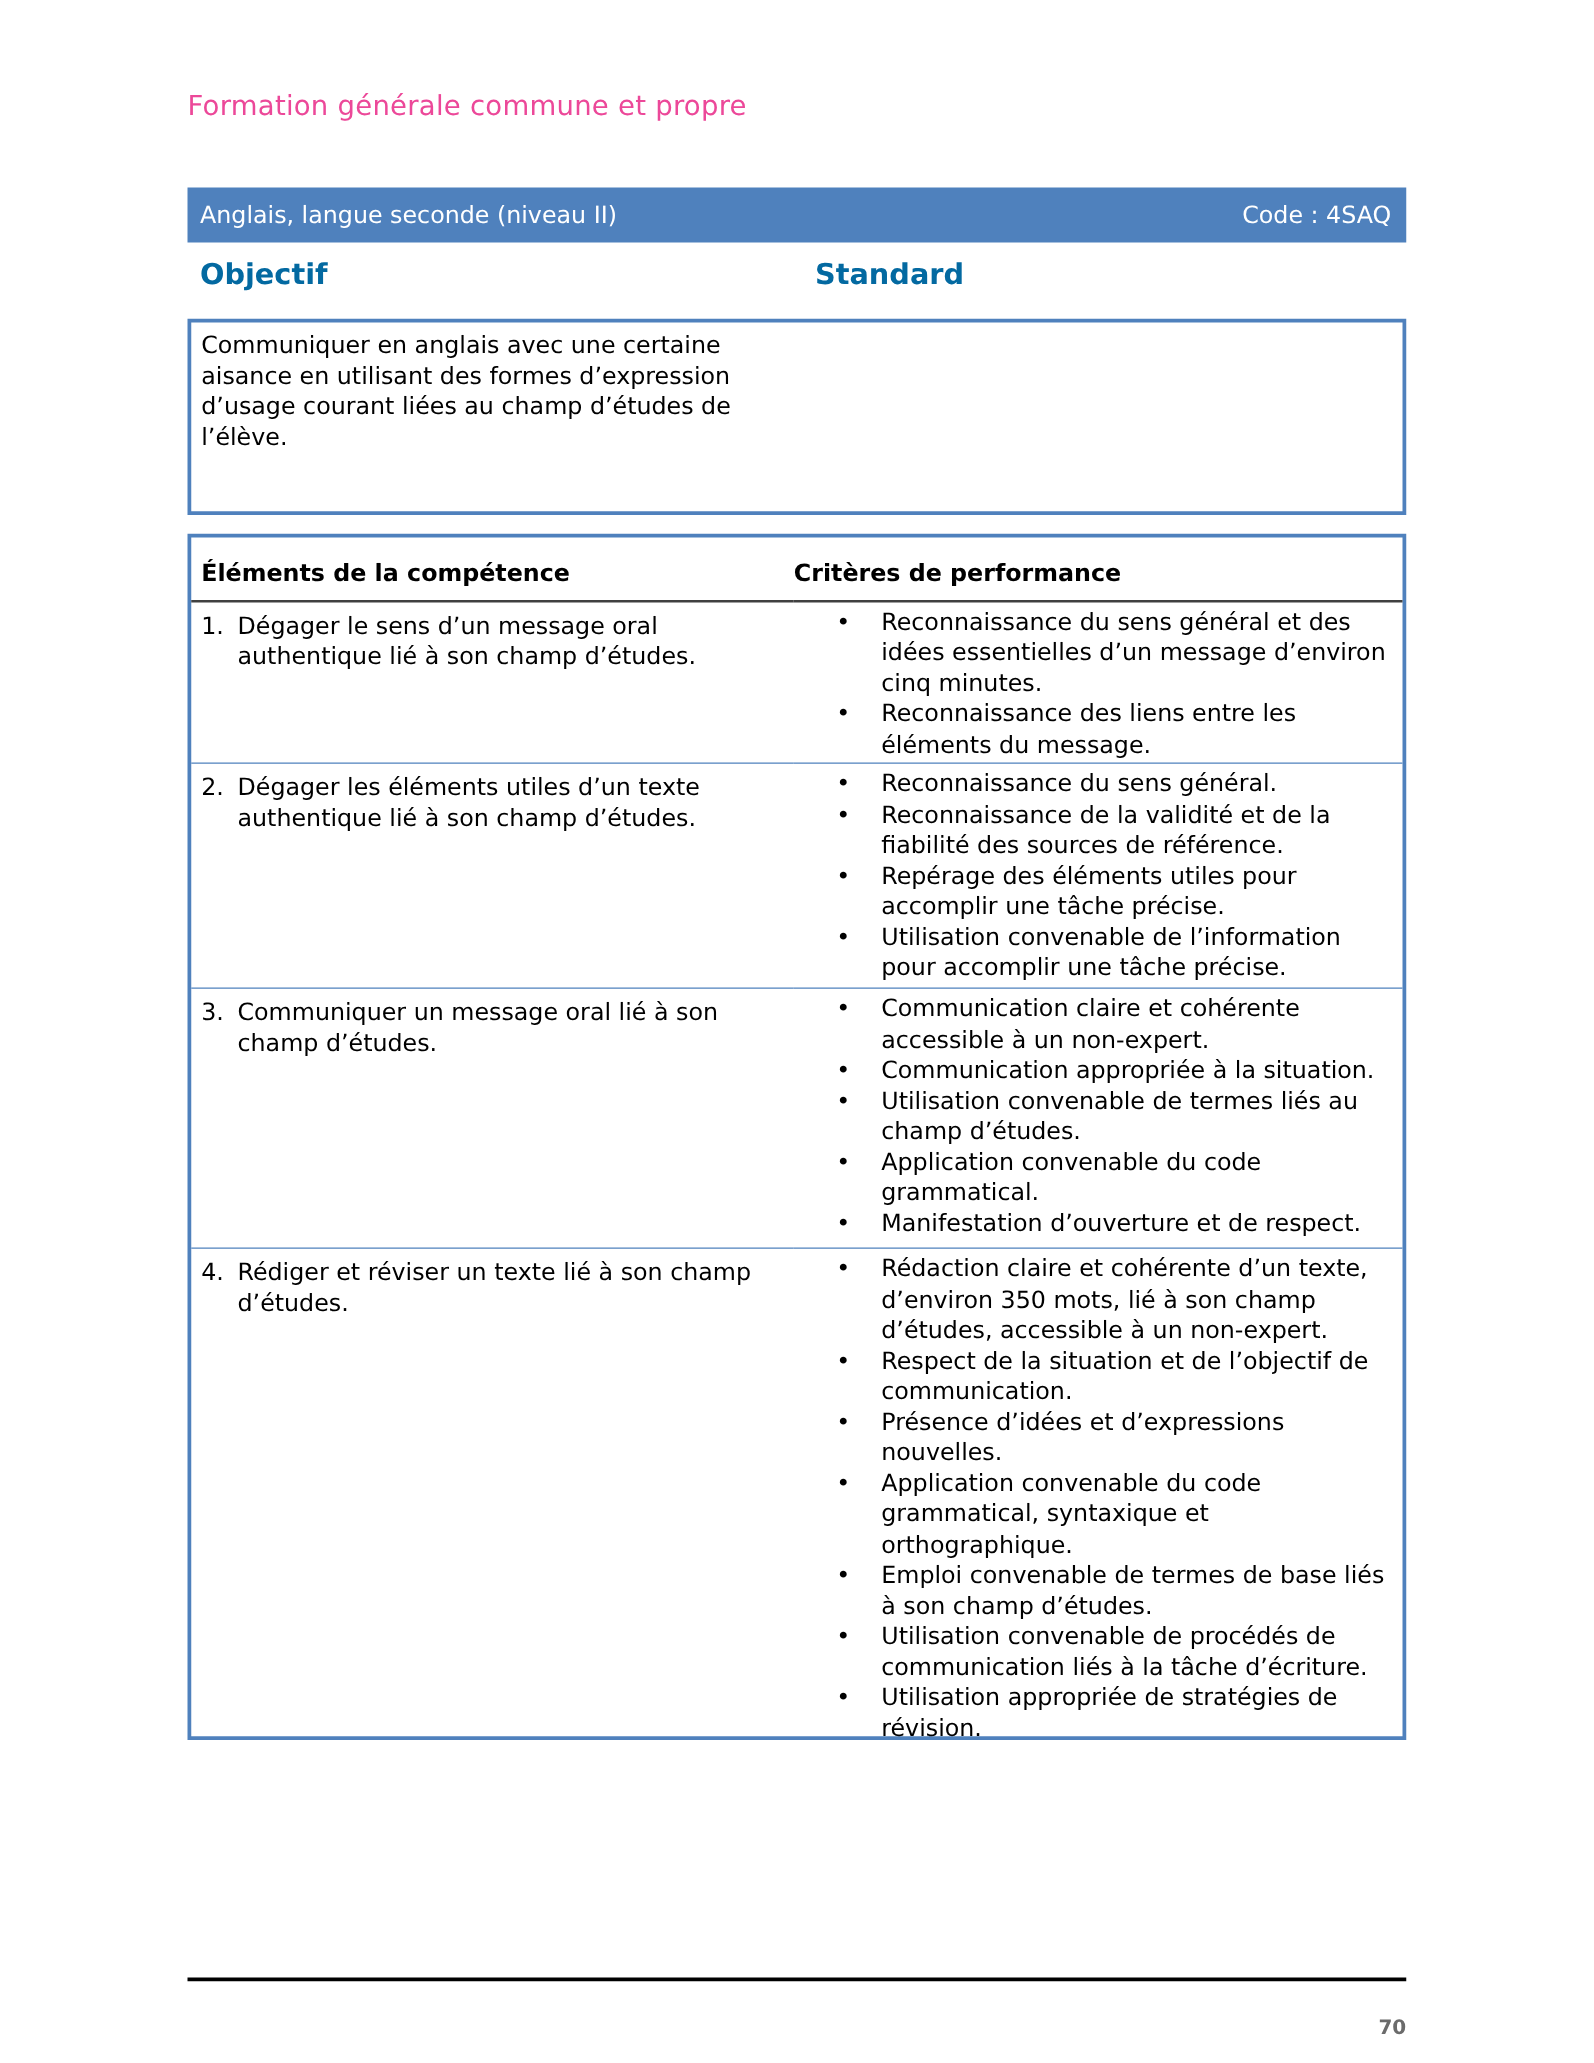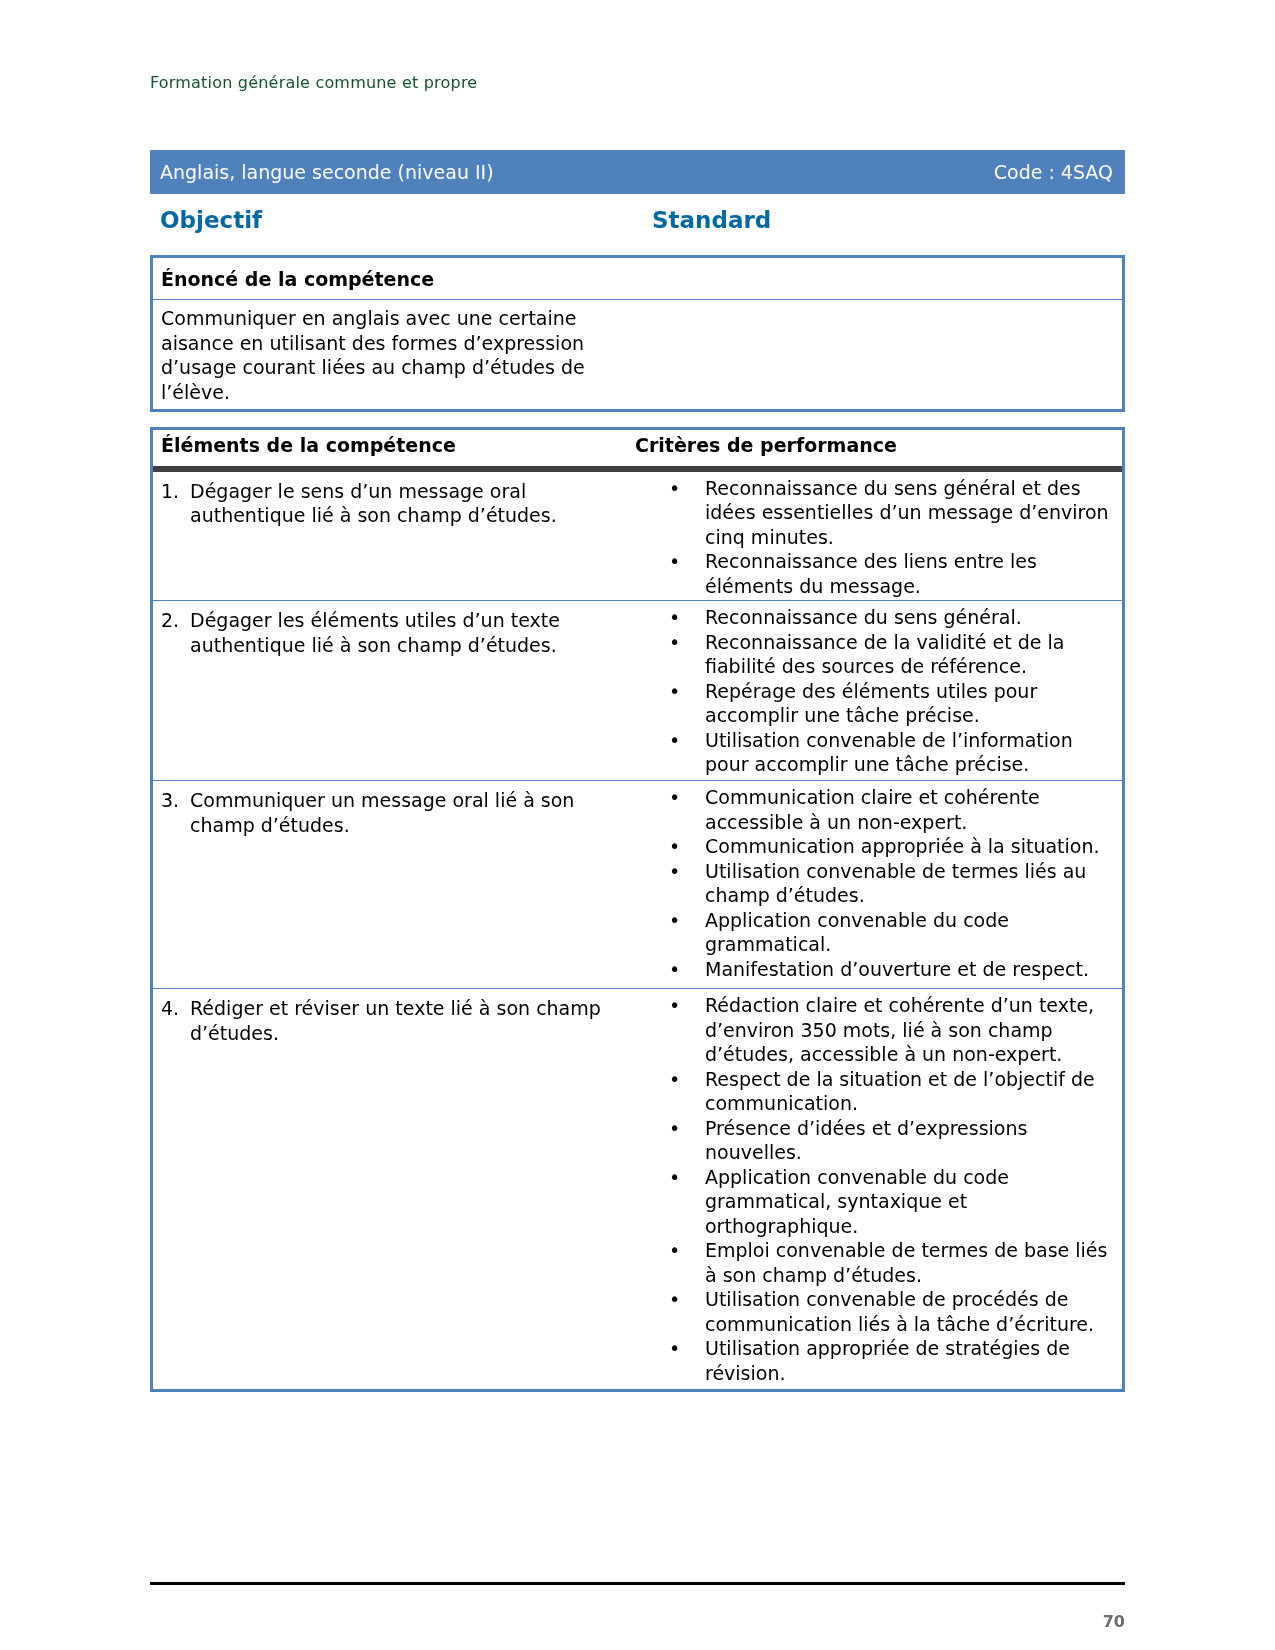--- a/index.html
+++ b/index.html
@@ -1,28 +1,28 @@
 <!DOCTYPE html>
 <html><head>
 <meta charset="utf-8">
 <style>
   html, body { margin:0; padding:0; background:#ffffff; }
   body { width:1275px; height:1650px; position:relative; overflow:hidden;
          font-family:"DejaVu Sans", sans-serif; color:#000; }
-  .running-head { position:absolute; left:150px; top:73px; font-size:16px; color:#14532d; letter-spacing:0.2px; }
+  .running-head { position:absolute; left:150px; top:73px; font-size:22px; color:#ec4899; letter-spacing:0.2px; }
   .title-bar { position:absolute; left:150px; top:150px; width:975px; height:44px; background:#4f81bd;
                color:#ffffff; font-size:19px; box-sizing:border-box; padding:0 12px 0 10px;
                display:flex; align-items:center; justify-content:space-between; }
   .obj-label { position:absolute; top:207px; font-size:23px; font-weight:bold; color:#0369a1; }
   .box { position:absolute; left:150px; width:975px; border:3px solid #4f81bd; box-sizing:border-box; }
   .box .hdr { font-weight:bold; font-size:19px; padding:9px 0 8px 8px; border-bottom:1px solid #4f81bd; line-height:24px; }
   .enonce-body { padding:6px 8px 6px 8px; font-size:19px; line-height:24.5px; width:430px; }
   table { border-collapse:collapse; width:100%; }
   td, th { vertical-align:top; font-size:19px; line-height:24.5px; text-align:left; padding:0; }
-  th { font-weight:bold; padding:3px 0 8px 8px; border-bottom:6px solid #404040; }
+  th { font-weight:bold; padding:17px 0 8px 8px; border-bottom:2px solid #404040; }
   tr.row td { border-bottom:1px solid #4f81bd; }
   tr.row:last-child td { border-bottom:none; }
   .el-cell { width:474px; padding:7px 0 4px 8px; }
   .el { display:flex; }
   .el .num { width:29px; flex:none; }
   .crit-cell { padding:4px 8px 2px 0; }
   .crit-cell ul { list-style:none; margin:0; padding:0; }
   .crit-cell li { display:flex; }
   .crit-cell .bullet { width:70px; flex:none; padding-left:34px; box-sizing:border-box; }
   .footer-rule { position:absolute; left:150px; top:1582px; width:975px; height:3px; background:#000; }
@@ -36,21 +36,20 @@
 
 <div class="title-bar">
   <span>Anglais, langue seconde (niveau II)</span>
   <span>Code : 4SAQ</span>
 </div>
 
 <div class="obj-label" style="left:160px;">Objectif</div>
 <div class="obj-label" style="left:652px;">Standard</div>
 
 <div class="box" style="top:255px; height:157px;">
-  <div class="hdr">Énoncé de la compétence</div>
   <div class="enonce-body">Communiquer en anglais avec une certaine aisance en utilisant des formes d’expression d’usage courant liées au champ d’études de l’élève.</div>
 </div>
 
 <div class="box" style="top:427px; height:965px;">
   <table>
     <thead>
       <tr>
         <th>Éléments de la compétence</th>
         <th style="padding-left:0;">Critères de performance</th>
       </tr>

